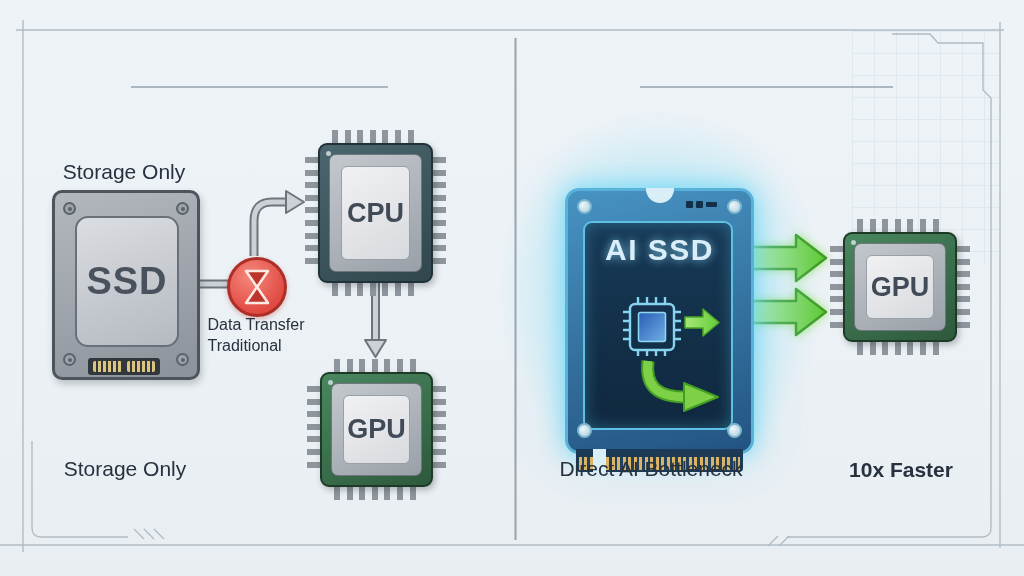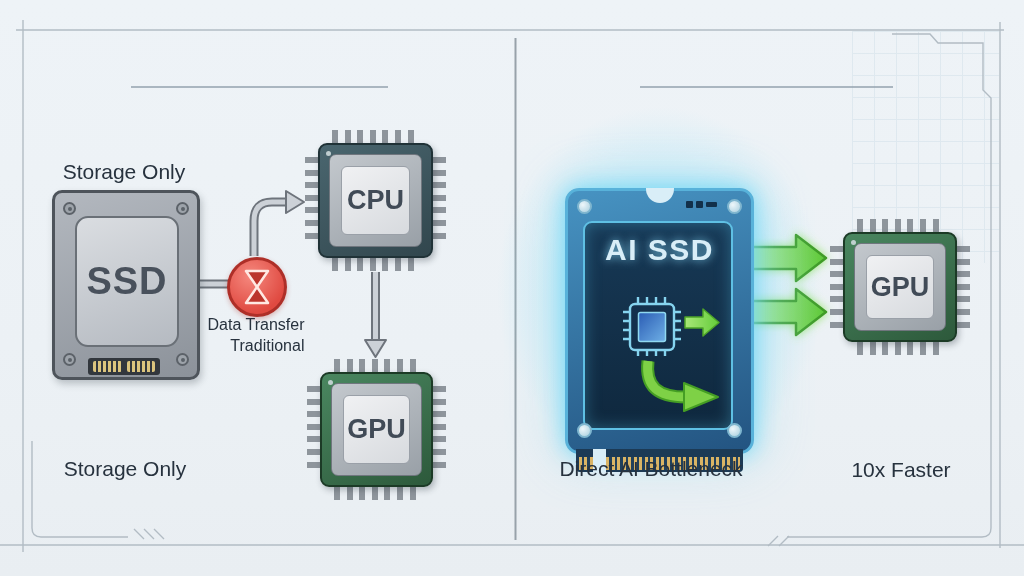--- a/index.html
+++ b/index.html
@@ -20,23 +20,23 @@
   
   .panel-title{
     position:absolute;transform:translateX(-50%);white-space:nowrap;
     font-size:32px;font-weight:bold;color:#1d2a38;letter-spacing:.2px;
   }
   .title-underline{position:absolute;height:2px;background:#93a1ad;opacity:.75;}
   .caption{
     position:absolute;transform:translateX(-50%);text-align:center;white-space:nowrap;
     font-size:21px;color:#27323e;line-height:25px;
   }
-  .caption.bold{font-weight:normal;}
+  .caption.bold{font-weight:bold;}
   .small-caption{
-    position:absolute;transform:translateX(-50%);text-align:right;white-space:nowrap;
+    position:absolute;transform:translateX(-50%);text-align:left;white-space:nowrap;
     font-size:16px;color:#27323e;line-height:21px;
   }
   
   .ssd-drive{
     position:absolute;left:52px;top:190px;width:142px;height:184px;border-radius:10px;
     background:linear-gradient(160deg,#b3b8bf,#8c929a);border:3px solid #4e545b;
     box-shadow:2px 4px 7px rgba(40,50,60,.25);
   }
   .ssd-panel{
     position:absolute;left:20px;top:23px;width:100px;height:127px;border-radius:13px;
@@ -194,21 +194,21 @@
     <svg width="54" height="54" viewBox="0 0 54 54">
       <polygon points="16,11 38,11 27,27" fill="#bb352c" stroke="#ffe9e3" stroke-width="2.5" stroke-linejoin="round"></polygon>
       <polygon points="16,43 38,43 27,27" fill="#bb352c" stroke="#ffe9e3" stroke-width="2.5" stroke-linejoin="round"></polygon>
     </svg>
   </div>
   <div class="small-caption z4" style="left:256px;top:314px;">
     <div>Data Transfer</div>
     <div>Traditional</div>
   </div>
 
-  <div class="chip cpu z3" style="left:318px;top:143px;width:115px;height:115px;">
+  <div class="chip cpu z3" style="left:318px;top:143px;width:115px;height:140px;">
     <div class="pins pins-top"></div>
     <div class="pins pins-bottom"></div>
     <div class="pins pins-left"></div>
     <div class="pins pins-right"></div>
     <div class="chip-body">
       <div class="pin1-dot"></div>
       <div class="chip-mid"></div>
       <div class="chip-die">
         <span class="chip-label">CPU</span>
       </div>

